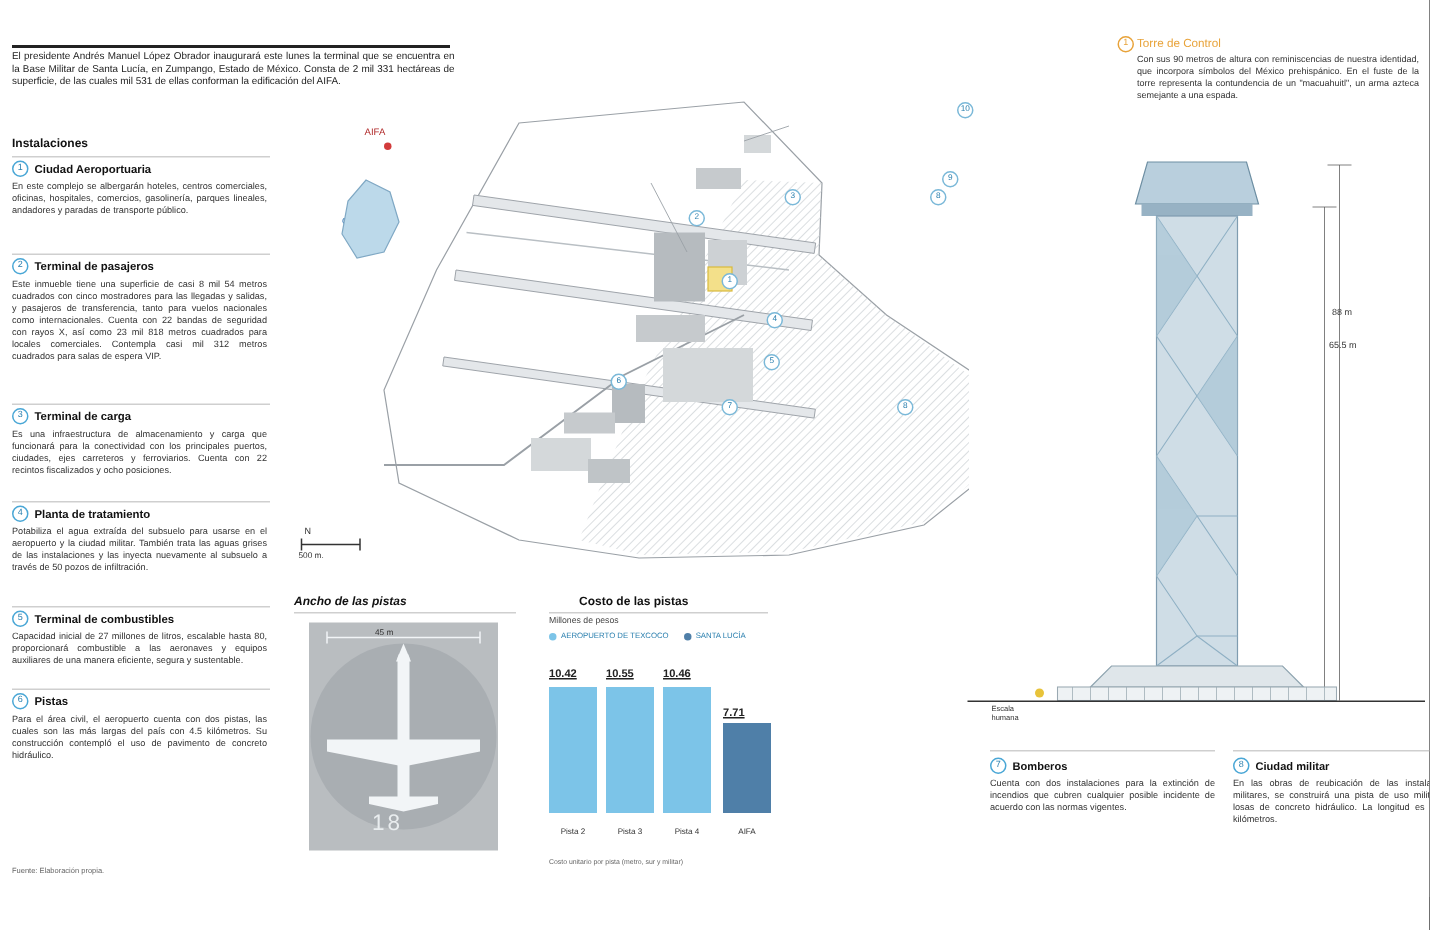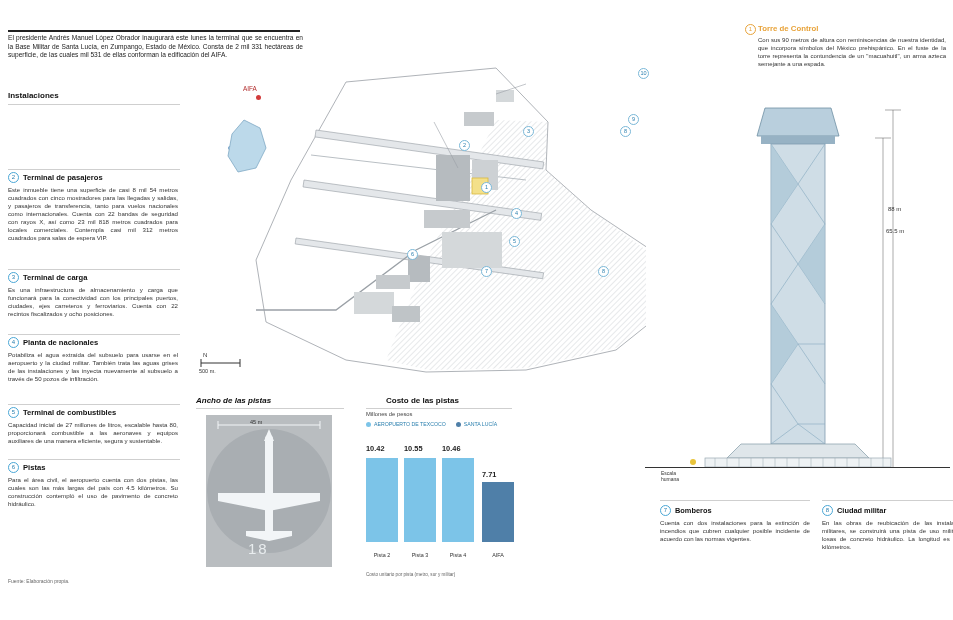--- a/index.html
+++ b/index.html
@@ -42,26 +42,26 @@
 
   
   #costTitle{left:366px;top:396px;font-size:8px;font-weight:bold;color:#111;margin-left:20px;}
   #costRule{position:absolute;left:366px;top:408px;width:146px;height:1px;background:#cfcfcf;}
   #costSub{left:366px;top:411px;font-size:5.8px;color:#444;}
   #legend{position:absolute;left:366px;top:421px;display:flex;gap:10px;font-size:5.2px;color:#2a7fae;}
   .lgi{display:flex;align-items:center;gap:3px;}
   .lgd{width:5px;height:5px;border-radius:50%;}
   #bars{position:absolute;left:366px;top:432px;width:150px;height:128px;}
   .bar{position:absolute;bottom:18px;width:32px;}
-  .barval{position:absolute;font-size:7.4px;font-weight:bold;color:#222;}
+  .barval{position:absolute;font-size:7.4px;font-weight:bold;color:#222;text-decoration:underline;}
   .barlab{position:absolute;bottom:2px;font-size:5.4px;color:#333;width:34px;text-align:center;}
   #chartFoot{left:366px;top:572px;font-size:4.6px;color:#666;}
 
   
-  #towerTitle{left:758px;top:24px;font-size:7.8px;font-weight:bold;color:#e8a33a;}
+  #towerTitle{left:758px;top:24px;font-size:7.8px;font-weight:normal;color:#e8a33a;}
   #towerNum{position:absolute;left:745px;top:24px;width:9px;height:9px;border-radius:50%;
     border:1px solid #e8a33a;color:#e8a33a;font-size:6px;line-height:9px;text-align:center;}
   #towerTxt{left:758px;top:36px;width:188px;font-size:6px;line-height:8px;color:#333;text-align:justify;}
   #dim1{position:absolute;left:888px;top:206px;font-size:6px;color:#333;}
   #dim2{position:absolute;left:886px;top:228px;font-size:6px;color:#333;}
   #escala{position:absolute;left:661px;top:470px;font-size:5px;line-height:6px;color:#333;}
   #ground{position:absolute;left:645px;top:467px;width:305px;height:1px;background:#333;}
 
   
   .bn{position:absolute;width:150px;}
@@ -80,20 +80,27 @@
 
 <div id="page">
  <div id="sheet">
 
   <div id="titleRule"></div>
   <div class="txt" id="lede">El presidente Andrés Manuel López Obrador inaugurará este lunes la terminal que se encuentra en la Base Militar de Santa Lucía, en Zumpango, Estado de México. Consta de 2 mil 331 hectáreas de superficie, de las cuales mil 531 de ellas conforman la edificación del AIFA.</div>
 
   <div class="txt" id="instTitle">Instalaciones</div>
 
   <div class="rule" style="top:104px"></div>
+  <div class="sect" style="top:107px">
+    <div class="hd">
+          <span class="num">1</span>
+    <span class="ht">Ciudad Aeroportuaria</span>
+        </div>
+    <div class="bd">En este complejo se albergarán hoteles, centros comerciales, oficinas, hospitales, comercios, gasolinería, parques lineales, andadores y paradas de transporte público.</div>
+  </div>
 
   <div class="rule" style="top:169px"></div>
   <div class="sect" style="top:172px">
     <div class="hd">
           <span class="num">2</span>
     <span class="ht">Terminal de pasajeros</span>
         </div>
     <div class="bd">Este inmueble tiene una superficie de casi 8 mil 54 metros cuadrados con cinco mostradores para las llegadas y salidas, y pasajeros de transferencia, tanto para vuelos nacionales como internacionales. Cuenta con 22 bandas de seguridad con rayos X, así como 23 mil 818 metros cuadrados para locales comerciales. Contempla casi mil 312 metros cuadrados para salas de espera VIP.</div>
   </div>
 
@@ -103,21 +110,21 @@
           <span class="num">3</span>
     <span class="ht">Terminal de carga</span>
         </div>
     <div class="bd">Es una infraestructura de almacenamiento y carga que funcionará para la conectividad con los principales puertos, ciudades, ejes carreteros y ferroviarios. Cuenta con 22 recintos fiscalizados y ocho posiciones.</div>
   </div>
 
   <div class="rule" style="top:334px"></div>
   <div class="sect" style="top:337px">
     <div class="hd">
           <span class="num">4</span>
-    <span class="ht">Planta de nacionales</span>
+    <span class="ht">Planta de tratamiento</span>
         </div>
     <div class="bd">Potabiliza el agua extraída del subsuelo para usarse en el aeropuerto y la ciudad militar. También trata las aguas grises de las instalaciones y las inyecta nuevamente al subsuelo a través de 50 pozos de infiltración.</div>
   </div>
 
   <div class="rule" style="top:404px"></div>
   <div class="sect" style="top:407px">
     <div class="hd">
           <span class="num">5</span>
     <span class="ht">Terminal de combustibles</span>
         </div>

